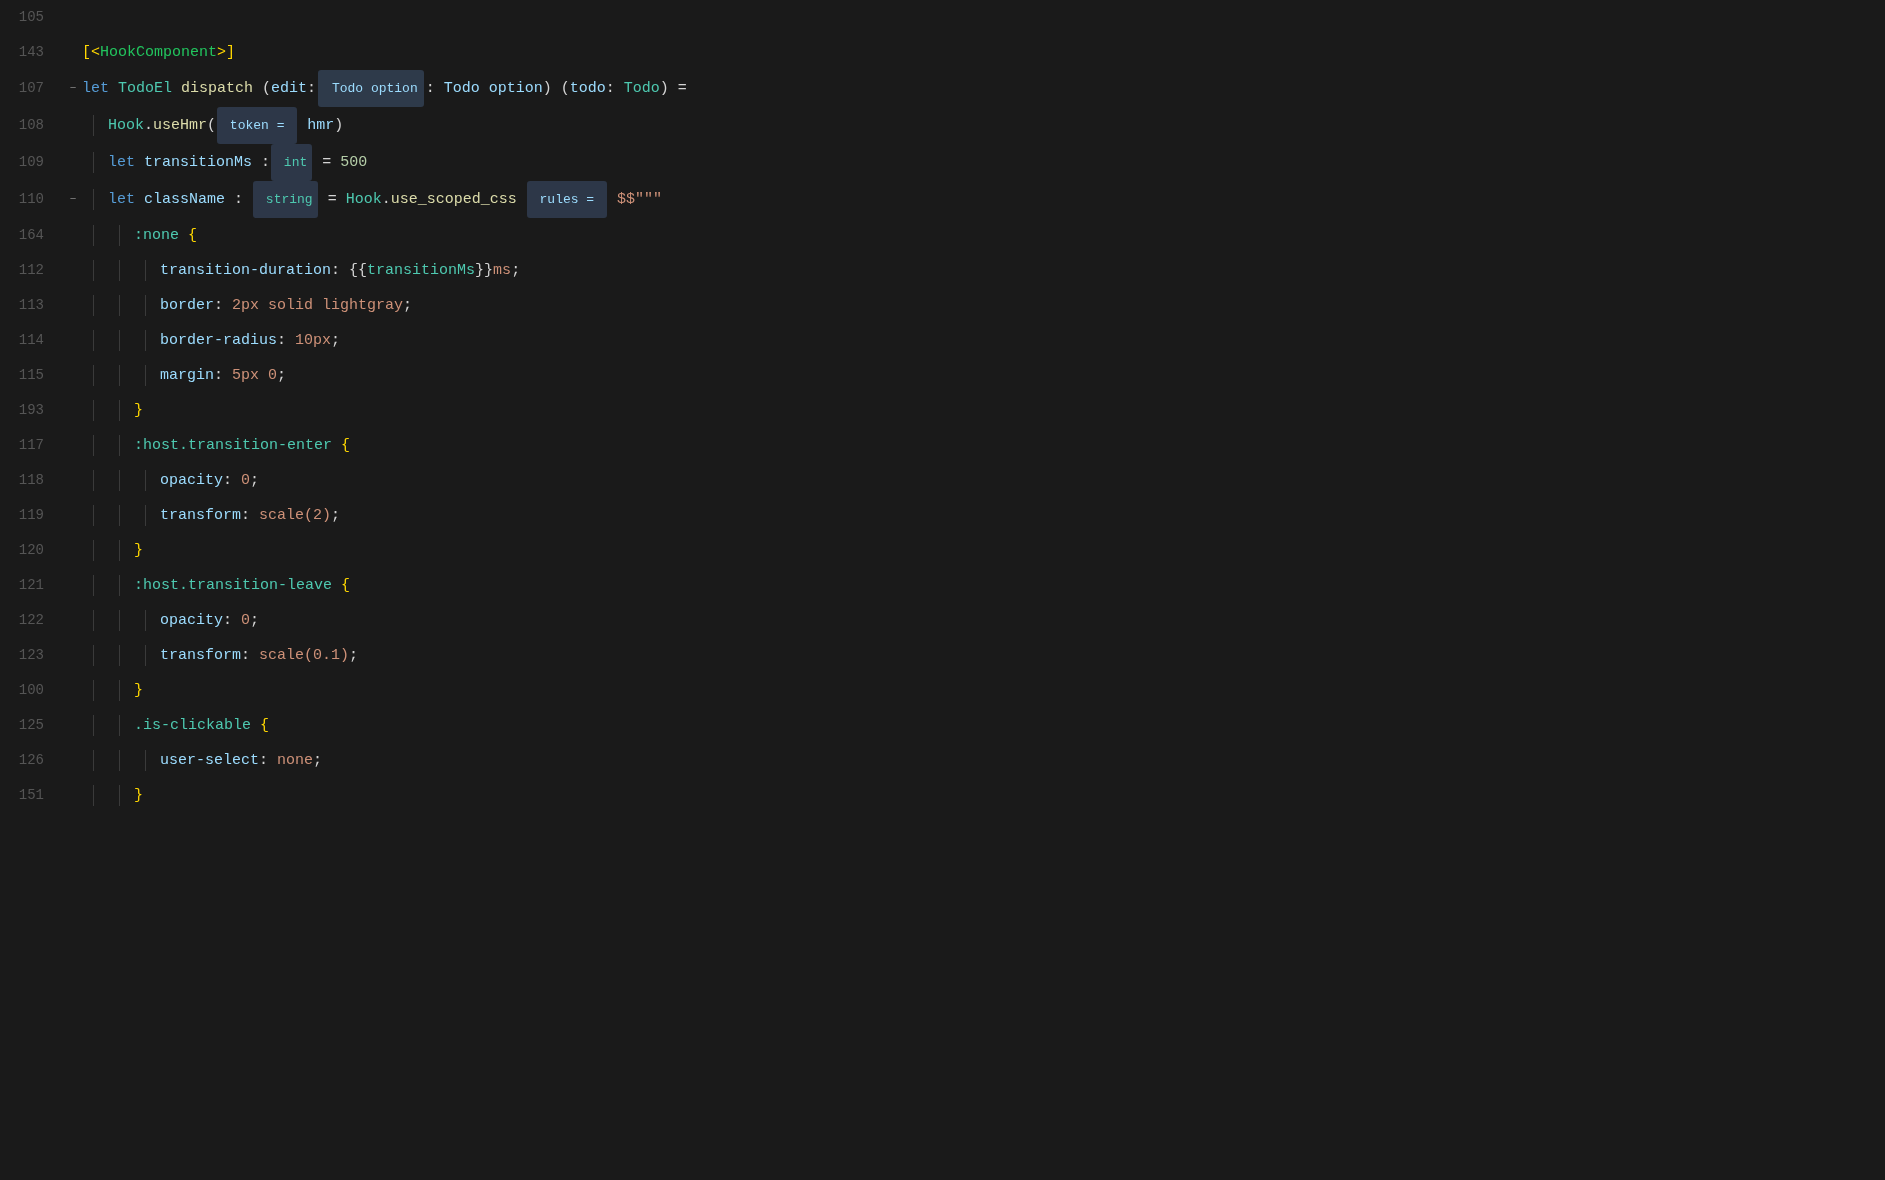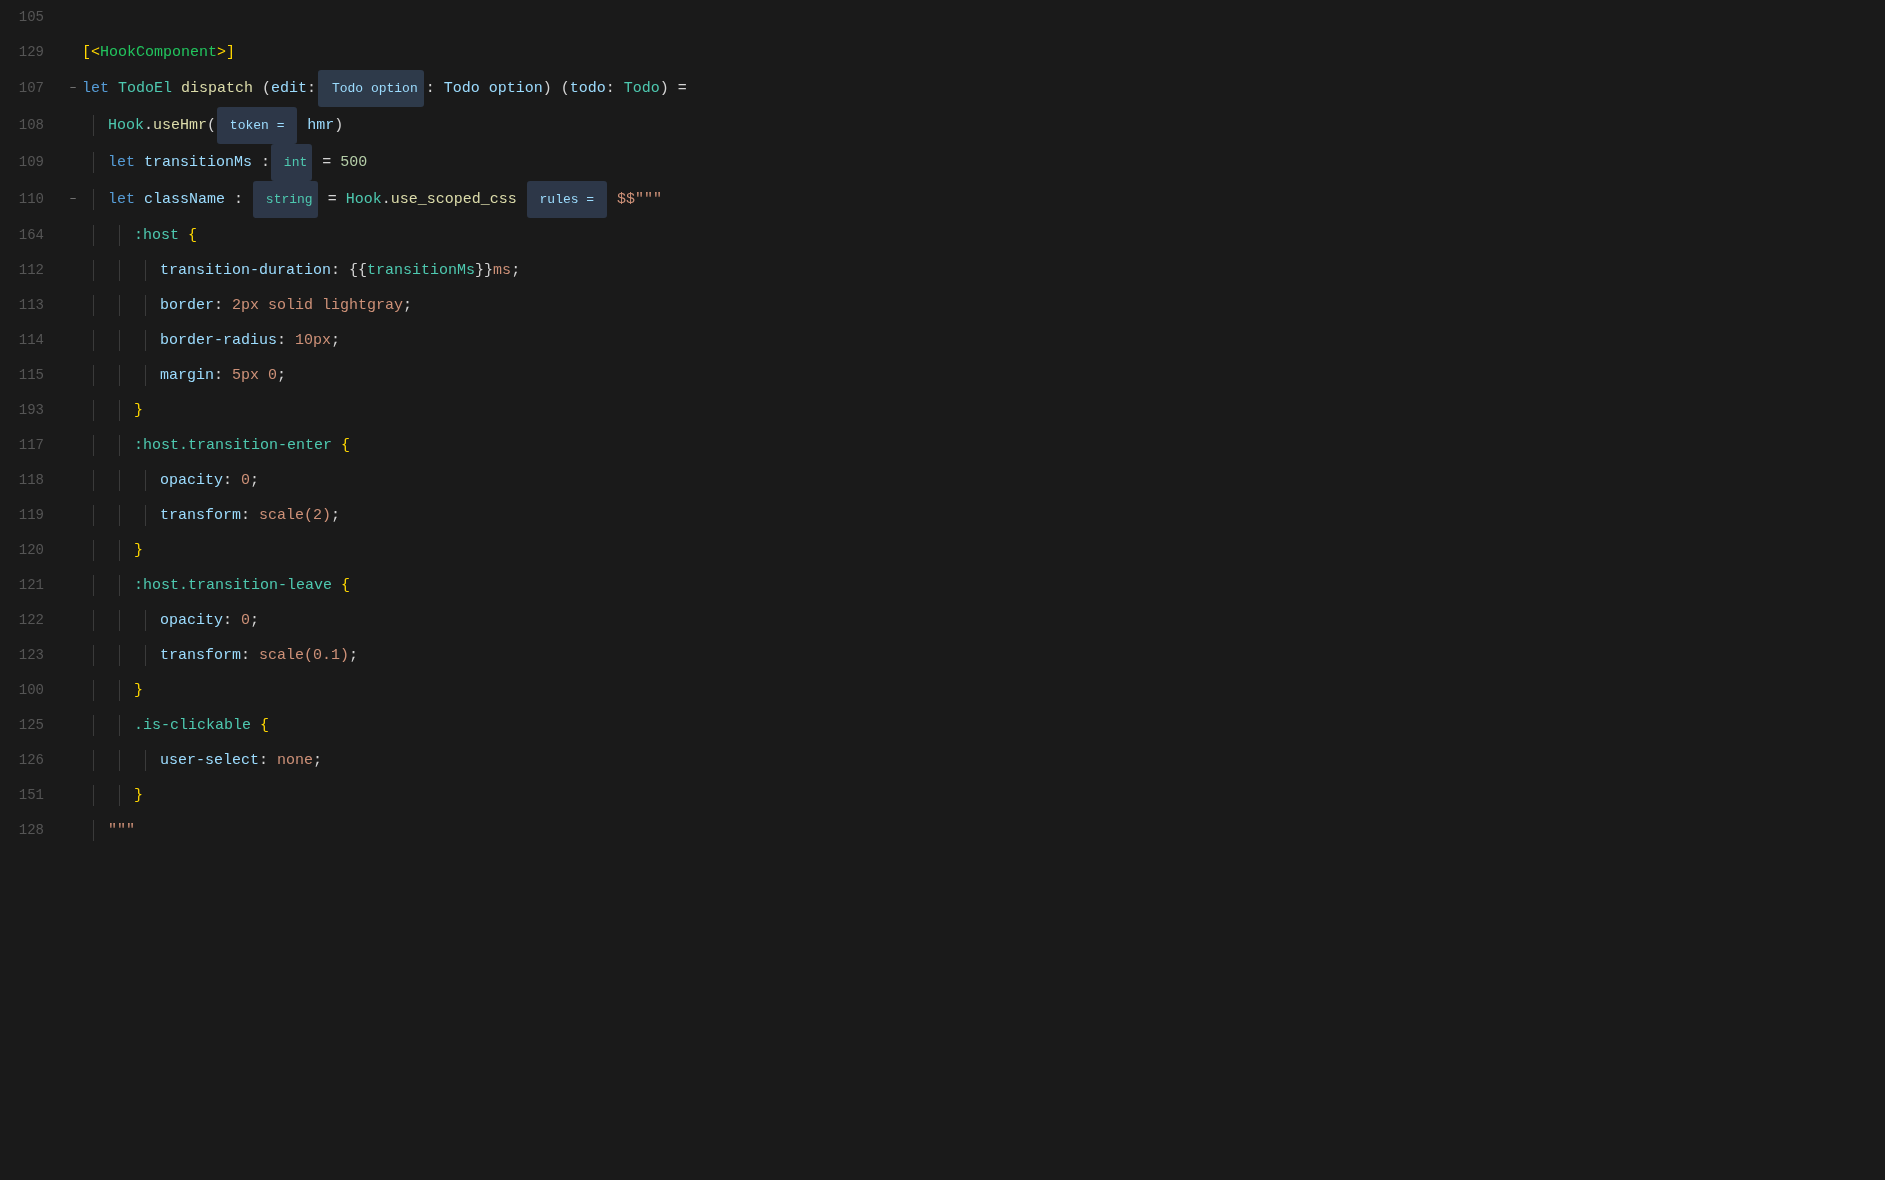--- a/index.html
+++ b/index.html
@@ -92,37 +92,36 @@
       line-height: 35px;
     }
   </style>
 </head>
 <body>
 
 <div class="editor">
   <div class="code-area">
 
   <div class="line"><span class="line-number">105</span><span class="fold-placeholder"> </span><span class="indent-lines"></span><span class="code-content"></span></div>
-      <div class="line"><span class="line-number">129</span><span class="fold-placeholder"> </span><span class="indent-lines"></span><span class="code-content"><span style="color: rgb(255, 215, 0);">[&lt;</span><span style="color: #22c55e;">HookComponent</span><span style="color: rgb(255, 215, 0);">&gt;]</span></span></div>
+      <div class="line"><span class="line-number">143</span><span class="fold-placeholder"> </span><span class="indent-lines"></span><span class="code-content"><span style="color: rgb(255, 215, 0);">[&lt;</span><span style="color: #22c55e;">HookComponent</span><span style="color: rgb(255, 215, 0);">&gt;]</span></span></div>
       <div class="line"><span class="line-number">107</span><span class="fold-btn">−</span><span class="indent-lines"></span><span class="code-content"><span style="color: rgb(86, 156, 214);">let </span><span style="color: rgb(78, 201, 176);">TodoEl</span><span style="color: rgb(212, 212, 212);"> </span><span style="color: rgb(220, 220, 170);">dispatch</span><span style="color: rgb(212, 212, 212);"> (</span><span style="color: rgb(156, 220, 254);">edit</span><span style="color: rgb(212, 212, 212);">:</span><span style="display: inline-block; background-color: rgb(46, 58, 74); border-radius: 3px; padding: 1px 6px; font-size: 13px; color: rgb(156, 220, 254); margin: 0px 2px;"> Todo option</span><span style="color: rgb(212, 212, 212);">: </span><span style="color: rgb(156, 220, 254);">Todo option</span><span style="color: rgb(212, 212, 212);">) (</span><span style="color: rgb(156, 220, 254);">todo</span><span style="color: rgb(212, 212, 212);">: </span><span style="color: rgb(78, 201, 176);">Todo</span><span style="color: rgb(212, 212, 212);">) =</span></span></div>
       <div class="line"><span class="line-number">108</span><span class="fold-placeholder"> </span><span class="indent-lines"><span class="indent-pipe">&nbsp;</span></span><span class="code-content"><span style="color: rgb(78, 201, 176);">Hook</span><span style="color: rgb(212, 212, 212);">.</span><span style="color: rgb(220, 220, 170);">useHmr</span><span style="color: rgb(212, 212, 212);">(</span><span style="display: inline-block; background-color: rgb(45, 55, 72); border-radius: 3px; padding: 1px 5px; font-size: 13px; color: rgb(156, 220, 254); margin: 0px 1px;"> token = </span><span style="color: rgb(212, 212, 212);"> </span><span style="color: rgb(156, 220, 254);">hmr</span><span style="color: rgb(212, 212, 212);">)</span></span></div>
       <div class="line"><span class="line-number">109</span><span class="fold-placeholder"> </span><span class="indent-lines"><span class="indent-pipe">&nbsp;</span></span><span class="code-content"><span style="color: rgb(86, 156, 214);">let </span><span style="color: rgb(156, 220, 254);">transitionMs</span><span style="color: rgb(212, 212, 212);"> :</span><span style="display: inline-block; background-color: rgb(45, 55, 72); border-radius: 3px; padding: 1px 5px; font-size: 13px; color: rgb(78, 201, 176); margin: 0px 1px;"> int</span><span style="color: rgb(212, 212, 212);"> = </span><span style="color: rgb(181, 206, 168);">500</span></span></div>
       <div class="line"><span class="line-number">110</span><span class="fold-btn">−</span><span class="indent-lines"><span class="indent-pipe">&nbsp;</span></span><span class="code-content"><span style="color: rgb(86, 156, 214);">let </span><span style="color: rgb(156, 220, 254);">className</span><span style="color: rgb(212, 212, 212);"> : </span><span style="display: inline-block; background-color: rgb(45, 55, 72); border-radius: 3px; padding: 1px 5px; font-size: 13px; color: rgb(78, 201, 176); margin: 0px 1px;"> string</span><span style="color: rgb(212, 212, 212);"> = </span><span style="color: rgb(78, 201, 176);">Hook</span><span style="color: rgb(212, 212, 212);">.</span><span style="color: rgb(220, 220, 170);">use_scoped_css</span><span style="color: rgb(212, 212, 212);"> </span><span style="display: inline-block; background-color: rgb(45, 55, 72); border-radius: 3px; padding: 1px 5px; font-size: 13px; color: rgb(156, 220, 254); margin: 0px 1px;"> rules = </span><span style="color: rgb(212, 212, 212);"> </span><span style="color: rgb(206, 145, 120);">$$"""</span></span></div>
-      <div class="line"><span class="line-number">164</span><span class="fold-placeholder"> </span><span class="indent-lines"><span class="indent-pipe">&nbsp;</span><span class="indent-pipe">&nbsp;</span></span><span class="code-content"><span style="color: rgb(78, 201, 176);">:host</span><span style="color: rgb(212, 212, 212);"> </span><span style="color: rgb(255, 215, 0);">{</span></span></div>
+      <div class="line"><span class="line-number">164</span><span class="fold-placeholder"> </span><span class="indent-lines"><span class="indent-pipe">&nbsp;</span><span class="indent-pipe">&nbsp;</span></span><span class="code-content"><span style="color: rgb(78, 201, 176);">:none</span><span style="color: rgb(212, 212, 212);"> </span><span style="color: rgb(255, 215, 0);">{</span></span></div>
       <div class="line"><span class="line-number">112</span><span class="fold-placeholder"> </span><span class="indent-lines"><span class="indent-pipe">&nbsp;</span><span class="indent-pipe">&nbsp;</span><span class="indent-pipe">&nbsp;</span></span><span class="code-content"><span style="color: rgb(156, 220, 254);">transition-duration</span><span style="color: rgb(212, 212, 212);">: </span><span style="color: rgb(212, 212, 212);">{{</span><span style="color: rgb(78, 201, 176);">transitionMs</span><span style="color: rgb(212, 212, 212);">}}</span><span style="color: rgb(206, 145, 120);">ms</span><span style="color: rgb(212, 212, 212);">;</span></span></div>
       <div class="line"><span class="line-number">113</span><span class="fold-placeholder"> </span><span class="indent-lines"><span class="indent-pipe">&nbsp;</span><span class="indent-pipe">&nbsp;</span><span class="indent-pipe">&nbsp;</span></span><span class="code-content"><span style="color: rgb(156, 220, 254);">border</span><span style="color: rgb(212, 212, 212);">: </span><span style="color: rgb(206, 145, 120);">2px solid lightgray</span><span style="color: rgb(212, 212, 212);">;</span></span></div>
       <div class="line"><span class="line-number">114</span><span class="fold-placeholder"> </span><span class="indent-lines"><span class="indent-pipe">&nbsp;</span><span class="indent-pipe">&nbsp;</span><span class="indent-pipe">&nbsp;</span></span><span class="code-content"><span style="color: rgb(156, 220, 254);">border-radius</span><span style="color: rgb(212, 212, 212);">: </span><span style="color: rgb(206, 145, 120);">10px</span><span style="color: rgb(212, 212, 212);">;</span></span></div>
       <div class="line"><span class="line-number">115</span><span class="fold-placeholder"> </span><span class="indent-lines"><span class="indent-pipe">&nbsp;</span><span class="indent-pipe">&nbsp;</span><span class="indent-pipe">&nbsp;</span></span><span class="code-content"><span style="color: rgb(156, 220, 254);">margin</span><span style="color: rgb(212, 212, 212);">: </span><span style="color: rgb(206, 145, 120);">5px 0</span><span style="color: rgb(212, 212, 212);">;</span></span></div>
       <div class="line"><span class="line-number">193</span><span class="fold-placeholder"> </span><span class="indent-lines"><span class="indent-pipe">&nbsp;</span><span class="indent-pipe">&nbsp;</span></span><span class="code-content"><span style="color: rgb(255, 215, 0);">}</span></span></div>
       <div class="line"><span class="line-number">117</span><span class="fold-placeholder"> </span><span class="indent-lines"><span class="indent-pipe">&nbsp;</span><span class="indent-pipe">&nbsp;</span></span><span class="code-content"><span style="color: rgb(78, 201, 176);">:host.transition-enter</span><span style="color: rgb(212, 212, 212);"> </span><span style="color: rgb(255, 215, 0);">{</span></span></div>
       <div class="line"><span class="line-number">118</span><span class="fold-placeholder"> </span><span class="indent-lines"><span class="indent-pipe">&nbsp;</span><span class="indent-pipe">&nbsp;</span><span class="indent-pipe">&nbsp;</span></span><span class="code-content"><span style="color: rgb(156, 220, 254);">opacity</span><span style="color: rgb(212, 212, 212);">: </span><span style="color: rgb(206, 145, 120);">0</span><span style="color: rgb(212, 212, 212);">;</span></span></div>
       <div class="line"><span class="line-number">119</span><span class="fold-placeholder"> </span><span class="indent-lines"><span class="indent-pipe">&nbsp;</span><span class="indent-pipe">&nbsp;</span><span class="indent-pipe">&nbsp;</span></span><span class="code-content"><span style="color: rgb(156, 220, 254);">transform</span><span style="color: rgb(212, 212, 212);">: </span><span style="color: rgb(206, 145, 120);">scale(2)</span><span style="color: rgb(212, 212, 212);">;</span></span></div>
       <div class="line"><span class="line-number">120</span><span class="fold-placeholder"> </span><span class="indent-lines"><span class="indent-pipe">&nbsp;</span><span class="indent-pipe">&nbsp;</span></span><span class="code-content"><span style="color: rgb(255, 215, 0);">}</span></span></div>
       <div class="line"><span class="line-number">121</span><span class="fold-placeholder"> </span><span class="indent-lines"><span class="indent-pipe">&nbsp;</span><span class="indent-pipe">&nbsp;</span></span><span class="code-content"><span style="color: rgb(78, 201, 176);">:host.transition-leave</span><span style="color: rgb(212, 212, 212);"> </span><span style="color: rgb(255, 215, 0);">{</span></span></div>
       <div class="line"><span class="line-number">122</span><span class="fold-placeholder"> </span><span class="indent-lines"><span class="indent-pipe">&nbsp;</span><span class="indent-pipe">&nbsp;</span><span class="indent-pipe">&nbsp;</span></span><span class="code-content"><span style="color: rgb(156, 220, 254);">opacity</span><span style="color: rgb(212, 212, 212);">: </span><span style="color: rgb(206, 145, 120);">0</span><span style="color: rgb(212, 212, 212);">;</span></span></div>
       <div class="line"><span class="line-number">123</span><span class="fold-placeholder"> </span><span class="indent-lines"><span class="indent-pipe">&nbsp;</span><span class="indent-pipe">&nbsp;</span><span class="indent-pipe">&nbsp;</span></span><span class="code-content"><span style="color: rgb(156, 220, 254);">transform</span><span style="color: rgb(212, 212, 212);">: </span><span style="color: rgb(206, 145, 120);">scale(0.1)</span><span style="color: rgb(212, 212, 212);">;</span></span></div>
       <div class="line"><span class="line-number">100</span><span class="fold-placeholder"> </span><span class="indent-lines"><span class="indent-pipe">&nbsp;</span><span class="indent-pipe">&nbsp;</span></span><span class="code-content"><span style="color: rgb(255, 215, 0);">}</span></span></div>
       <div class="line"><span class="line-number">125</span><span class="fold-placeholder"> </span><span class="indent-lines"><span class="indent-pipe">&nbsp;</span><span class="indent-pipe">&nbsp;</span></span><span class="code-content"><span style="color: rgb(78, 201, 176);">.is-clickable</span><span style="color: rgb(212, 212, 212);"> </span><span style="color: rgb(255, 215, 0);">{</span></span></div>
       <div class="line"><span class="line-number">126</span><span class="fold-placeholder"> </span><span class="indent-lines"><span class="indent-pipe">&nbsp;</span><span class="indent-pipe">&nbsp;</span><span class="indent-pipe">&nbsp;</span></span><span class="code-content"><span style="color: rgb(156, 220, 254);">user-select</span><span style="color: rgb(212, 212, 212);">: </span><span style="color: rgb(206, 145, 120);">none</span><span style="color: rgb(212, 212, 212);">;</span></span></div>
       <div class="line"><span class="line-number">151</span><span class="fold-placeholder"> </span><span class="indent-lines"><span class="indent-pipe">&nbsp;</span><span class="indent-pipe">&nbsp;</span></span><span class="code-content"><span style="color: rgb(255, 215, 0);">}</span></span></div>
-      <div class="line"><span class="line-number">128</span><span class="fold-placeholder"> </span><span class="indent-lines"><span class="indent-pipe">&nbsp;</span></span><span class="code-content"><span style="color: rgb(206, 145, 120);">"""</span></span></div>
     </div>
 </div>
 
 </body></html>

